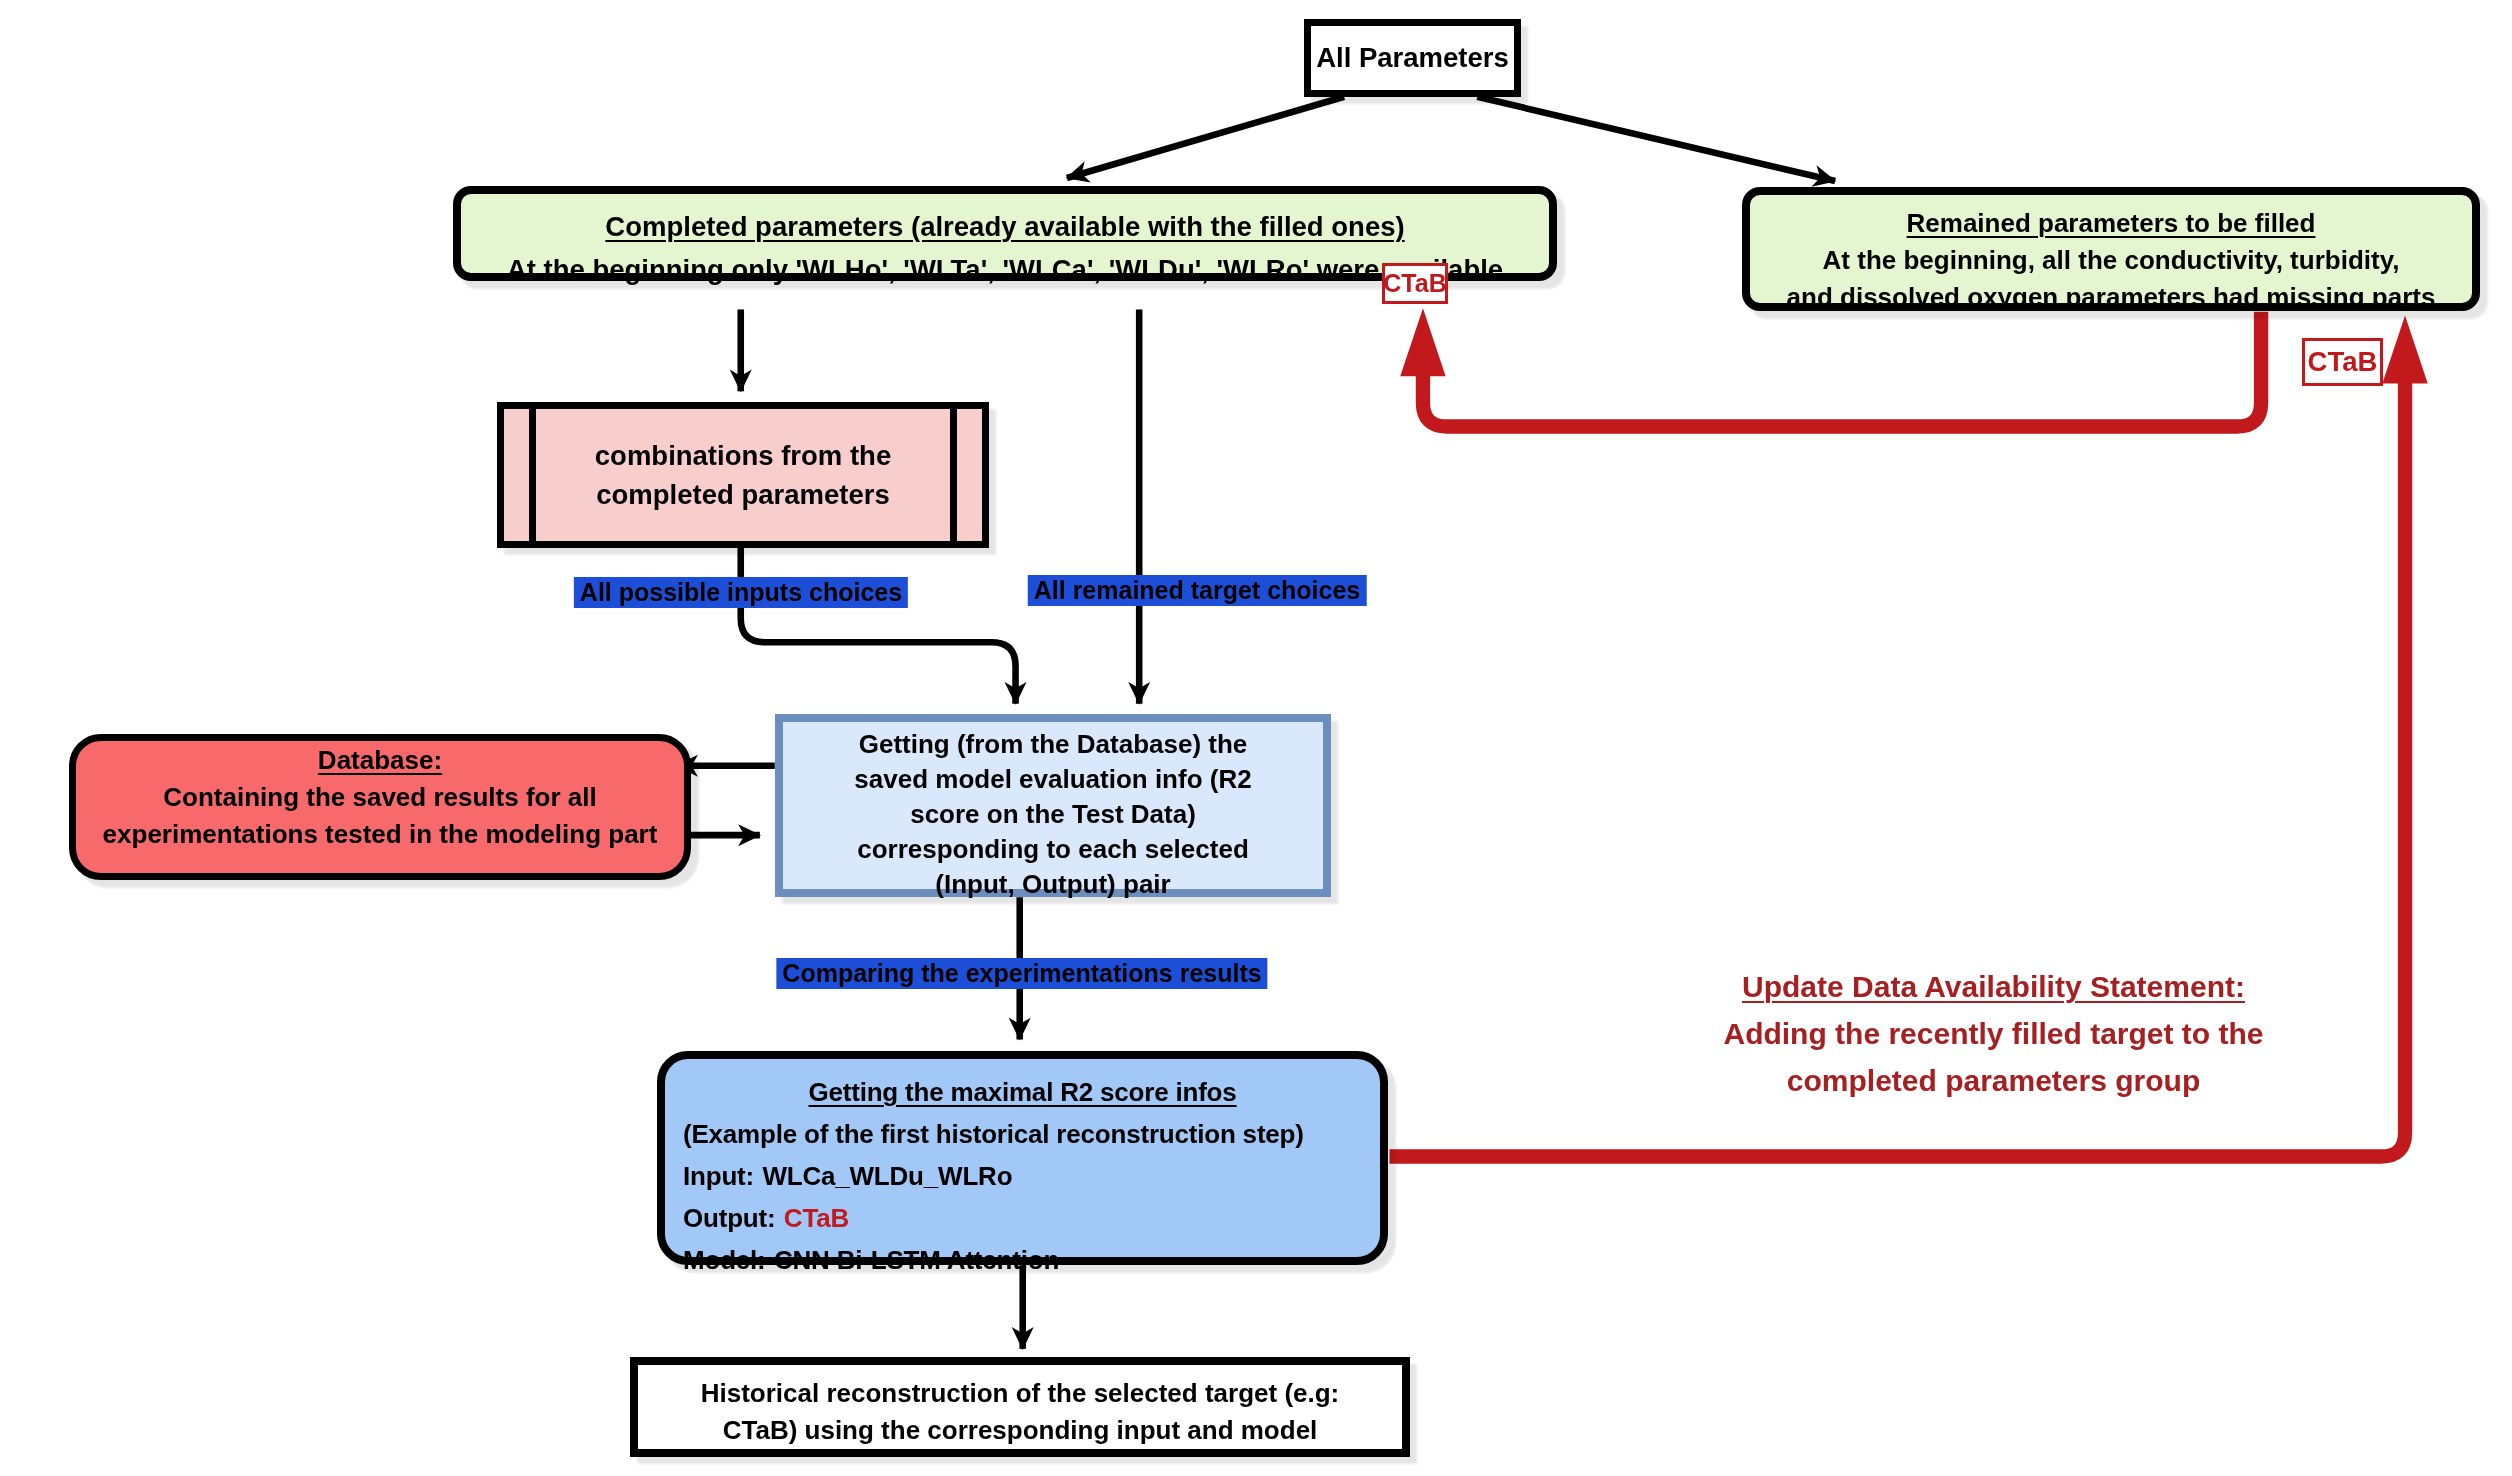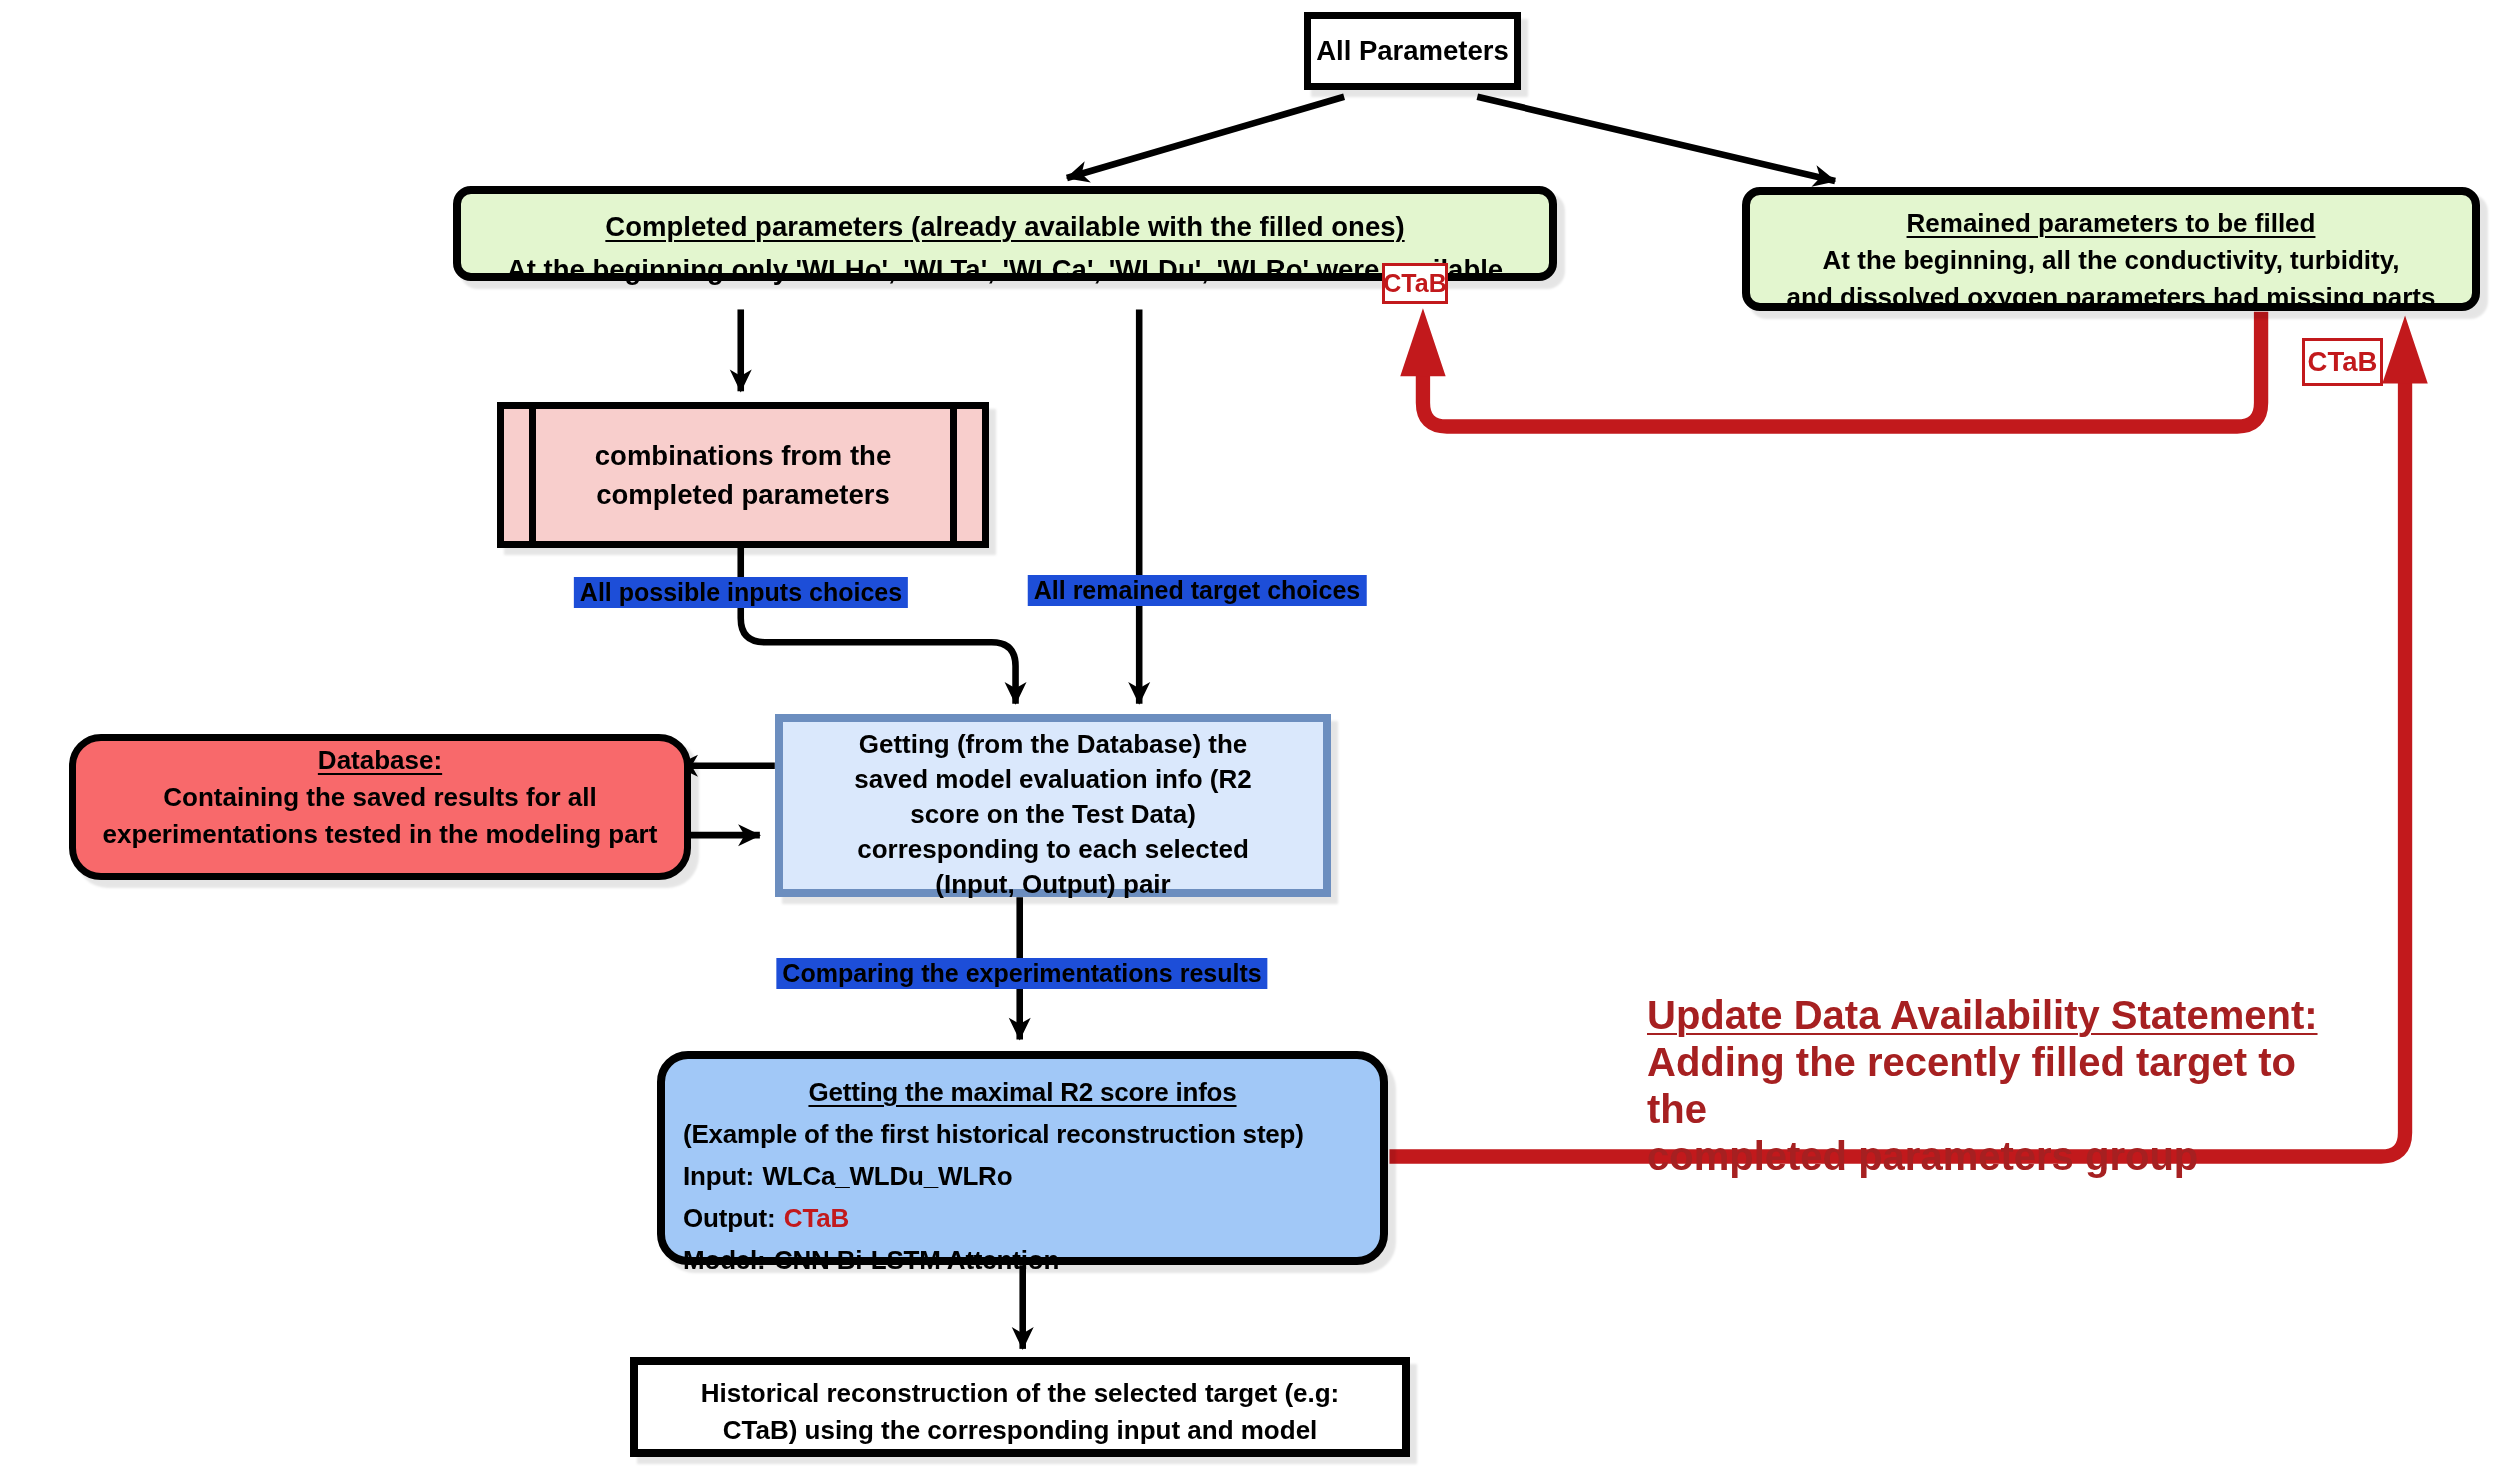--- a/index.html
+++ b/index.html
@@ -11,21 +11,21 @@
     font-weight:bold;
     color:#000;
     overflow:hidden;
   }
   #wires{position:absolute;inset:0;z-index:1;pointer-events:none;}
   .node{position:absolute;z-index:2;box-sizing:border-box;text-align:center;}
   .shadow{box-shadow:7.2px 7.2px 2.4px rgba(0,0,0,0.10);}
   .u{text-decoration:underline;text-decoration-thickness:2.4px;text-underline-offset:4.2px;}
 
   .box-plain{background:#fff;border:7.2px solid #000;}
-  #all-parameters{left:1304px;top:12px;width:217px;height:78px;font-size:27.5px;
+  #all-parameters{left:1304px;top:19px;width:217px;height:78px;font-size:27.5px;
     display:flex;align-items:center;justify-content:center;}
 
   .green-box{background:var(--c-green-fill,#E3F6CF);border:8.4px solid #000;border-radius:18px;}
   #completed-box{left:453px;top:186px;width:1104px;height:95px;font-size:27.5px;line-height:43px;padding-top:10.8px;}
   #remained-box{left:1742px;top:187px;width:738px;height:124px;font-size:26px;line-height:37px;padding-top:9.6px;}
 
   .ctab-tag{position:absolute;z-index:5;background:#fff;border:3px solid var(--c-red-accent,#C2191C);
     color:var(--c-red-accent,#C2191C);display:flex;align-items:center;justify-content:center;}
   #ctab-left{left:1382px;top:263px;width:60px;height:35px;font-size:25px;}
   #ctab-right{left:2302px;top:338px;width:75px;height:42px;font-size:27.5px;}
@@ -49,22 +49,22 @@
     background:var(--c-salmon-fill,#F8696B);border:7.2px solid #000;border-radius:32px;
     font-size:26px;line-height:37px;padding-top:1px;margin-left:29px;}
 
   #max-r2-box{left:657px;top:1051px;width:731px;height:214px;
     background:var(--c-sky-blue-fill,#A1C8F7);border:8.4px solid #000;border-radius:31px;
     font-size:26px;line-height:42px;text-align:left;padding:12px 0 0 18px;letter-spacing:-0.2px;}
   #max-r2-box .title-line{text-align:center;padding-right:18px;}
   .kv .v{margin-left:8.4px;}
   .red-val{color:var(--c-red-accent,#C2191C);}
 
-  #update-note{left:1647px;top:992px;width:693px;z-index:2;position:absolute;
-    color:var(--c-red-text,#A62021);font-size:40px;line-height:47px;text-align:left;}
+  #update-note{left:1647px;top:963px;width:693px;z-index:2;position:absolute;
+    color:var(--c-red-text,#A62021);font-size:30px;line-height:47px;text-align:center;}
 
   #final-box{left:630px;top:1357px;width:780px;height:100px;background:#fff;border:8.4px solid #000;
     font-size:26px;line-height:37px;padding-top:9.6px;}
 </style>
 </head>
 <body>
 
 <div id="canvas">
 
   <svg id="wires" viewBox="0 0 4205 2472" xmlns="http://www.w3.org/2000/svg">

